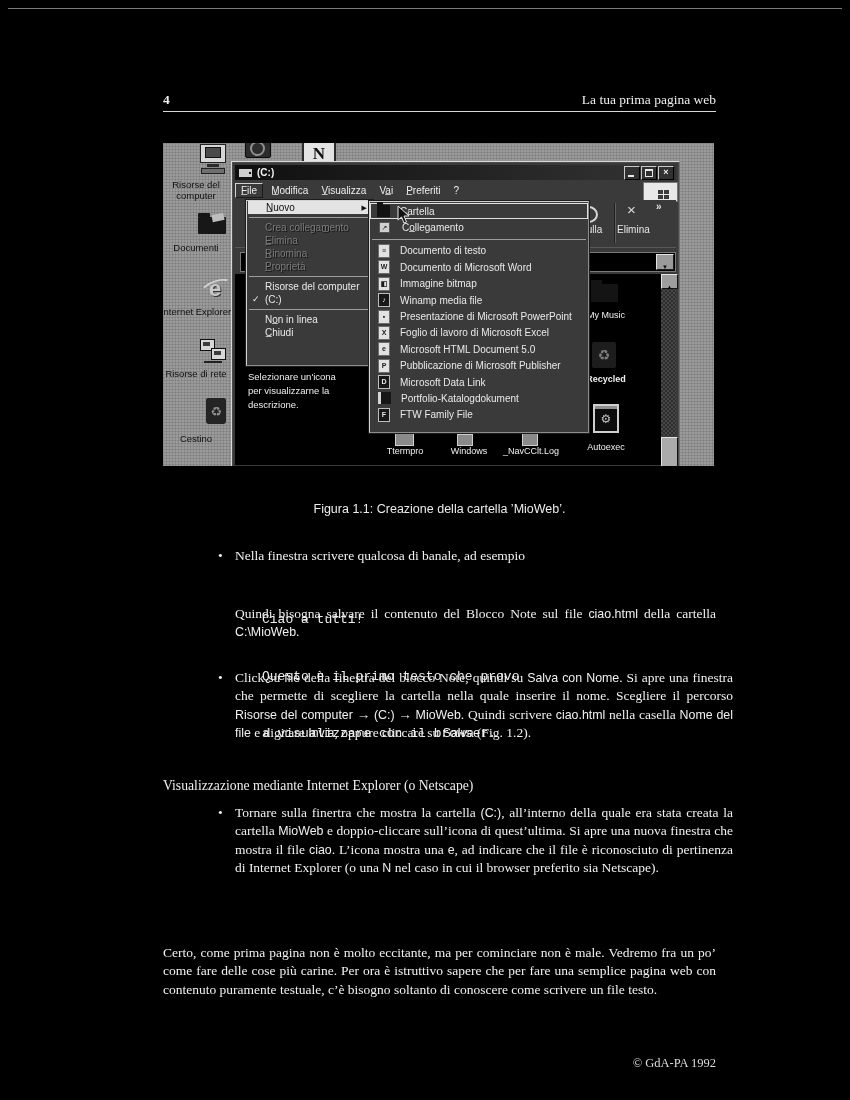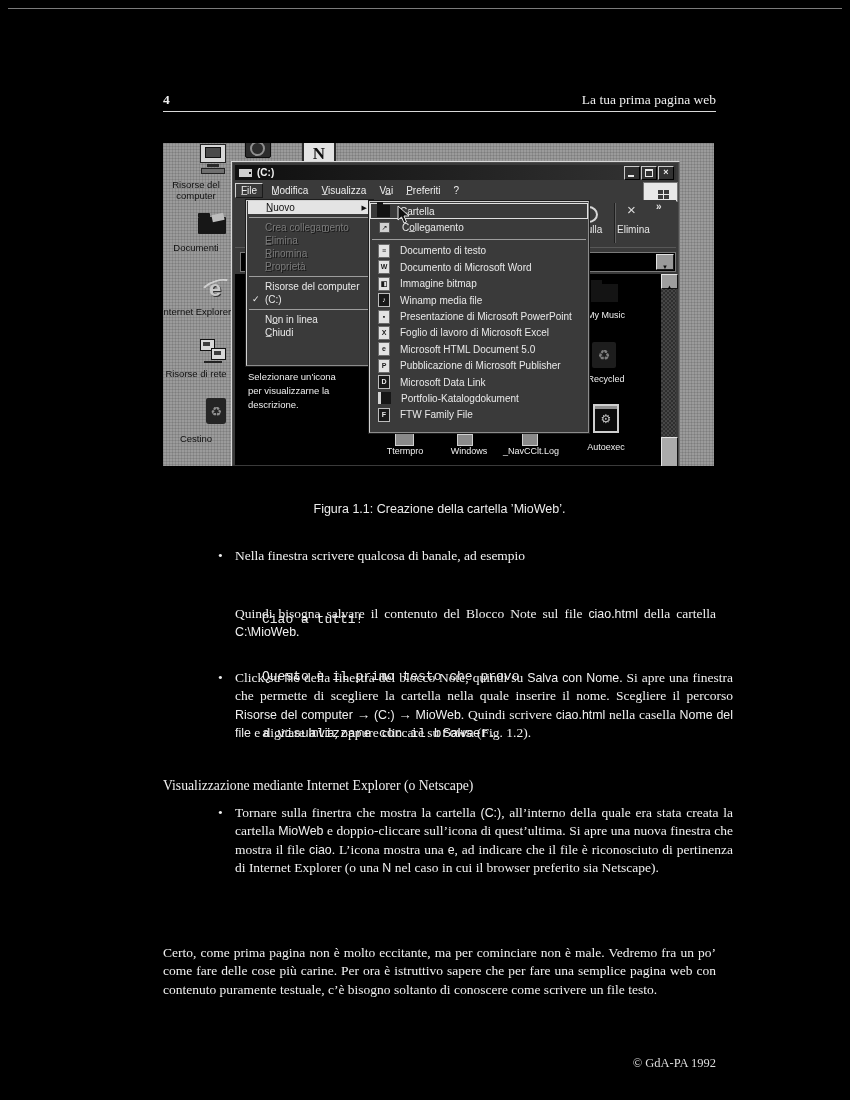--- a/index.html
+++ b/index.html
@@ -240,21 +240,21 @@
 
       <div class="content">
         <div class="lpane">Selezionare un'icona per visualizzarne la descrizione.</div>
 
         <div class="musicfolder" style="left:356px;top:10px;"></div>
         <div class="flabel" style="left:336px;top:36px;">My Music</div>
 
         <div class="recycled" style="left:357px;top:68px;">
           <span>♻</span>
         </div>
-        <div class="flabel" style="left:336px;top:100px;">Recycled</div>
+        <div class="flabel" style="left:336px;top:100px;font-weight:bold;">Recycled</div>
 
         <div class="autoexec" style="left:358px;top:130px;">
           <span>⚙</span>
         </div>
         <div class="flabel" style="left:336px;top:168px;">Autoexec</div>
 
         <div class="frag" style="left:160px;top:156px;width:17px;height:14px;"></div>
         <div class="frag" style="left:222px;top:160px;width:14px;height:10px;"></div>
         <div class="frag" style="left:287px;top:158px;width:14px;height:12px;"></div>
 

